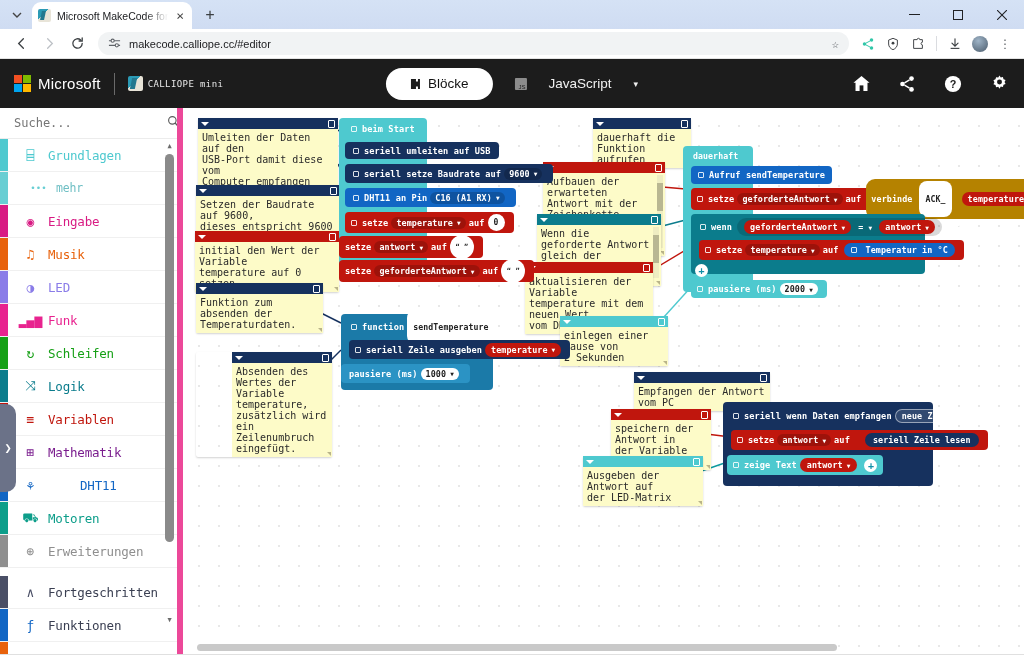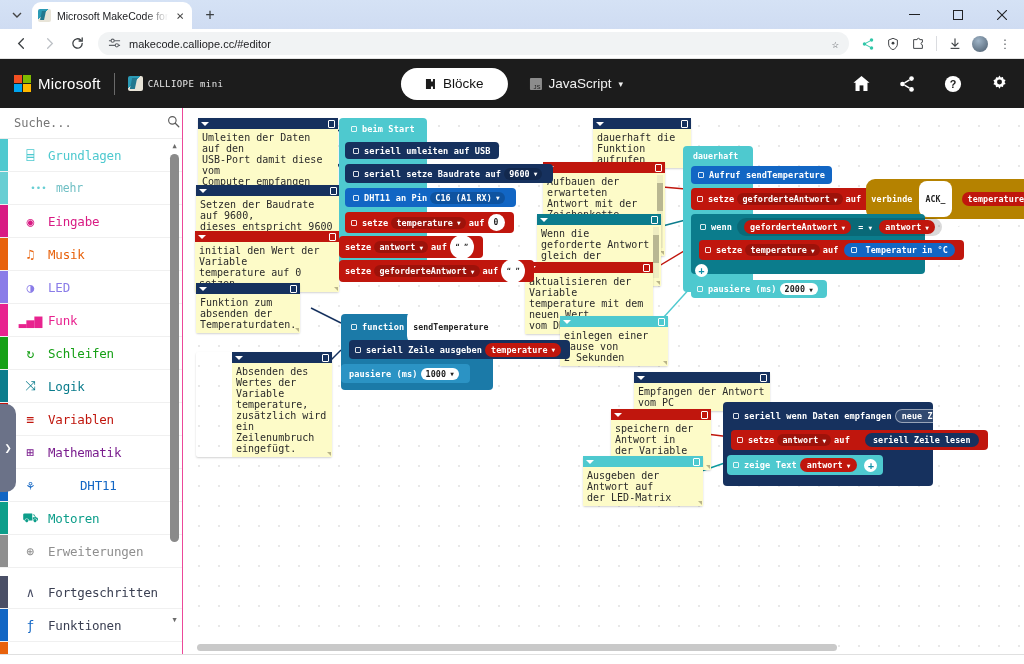--- a/index.html
+++ b/index.html
@@ -85,33 +85,33 @@
   .calliope-ic:after{content:"";position:absolute;left:3px;top:2px;width:5px;height:11px;
     background:#23788f;transform:skewX(-12deg);}
   .calliope-txt{ font-size:9px; letter-spacing:.4px; color:#e8e8e8;}
   .calliope-txt b{ font-weight:400; }
   .mode-switch{ position:absolute; left:50%; transform:translateX(-50%);
                 display:flex; align-items:center; gap:22px; }
   .pill{ background:#fff; color:#111; border-radius:18px; height:32px;
          display:flex; align-items:center; gap:7px; padding:0 24px;
          font-family:"Liberation Sans",sans-serif; font-size:13.5px;}
   .pill .blk-ic{ width:11px;height:12px; position:relative; }
-  .js-tab{ display:flex; align-items:center; gap:7px; color:#f0f0f0;
+  .js-tab{ display:flex; align-items:center; gap:22px; color:#f0f0f0;
            font-family:"Liberation Sans",sans-serif; font-size:13.5px;}
   .js-ic{ width:12px;height:12px; background:#8c8c8c; border-radius:1px;
           font-size:6px; color:#1c1c1c; display:flex; align-items:flex-end;
           justify-content:flex-end; padding:0 1px;}
   .nav-right{ margin-left:auto; display:flex; align-items:center; gap:24px; }
   .nav-ic{ width:22px;height:22px; display:flex;align-items:center;justify-content:center; }
   
   .stage{ position:relative; width:1024px; height:546px; background:#fff; display:flex; }
   
   .toolbox{
     width:183px; height:546px; background:#fff; position:relative;
-    border-right:1px solid #ec4899; overflow:hidden;
+    border-right:6px solid #ec4899; overflow:hidden;
   }
   .search-row{
     height:31px; display:flex; align-items:center; padding:0 10px 0 14px;
     border-bottom:1px solid #ececec; background:#fff;
   }
   .search-row input{
     border:0; outline:0; flex:1; font-family:"DejaVu Sans Mono","Liberation Mono",monospace;
     font-size:12px; color:#8a8a8a; background:transparent;
   }
   .cat{
@@ -500,21 +500,21 @@
 pro Sekunde (1 Symbol = 1 Bit)</div>
         </div>
         <div class="cmt" style="left: 12px; top: 123px; width: 144px;">
           <div class="bar" style="background: rgb(192, 22, 13);">
             <span class="tri"></span>
             <span class="dl"></span>
           </div>
           <div class="body" style="min-height: 34px;">initial den Wert der Variable
 temperature auf 0 setzen</div>
         </div>
-        <div class="cmt" style="left: 13px; top: 175px; width: 104px;">
+        <div class="cmt" style="left: 13px; top: 175px; width: 127px;">
           <div class="bar" style="background: rgb(22, 49, 94);">
             <span class="tri"></span>
             <span class="dl"></span>
           </div>
           <div class="body" style="min-height: 34px;">Funktion zum absenden der
 Temperaturdaten.</div>
         </div>
         <div class="cmt" style="left: 13px; top: 244px; width: 136px; padding-left: 36px;">
           <div class="bar" style="background: rgb(22, 49, 94);">
             <span class="tri"></span>

